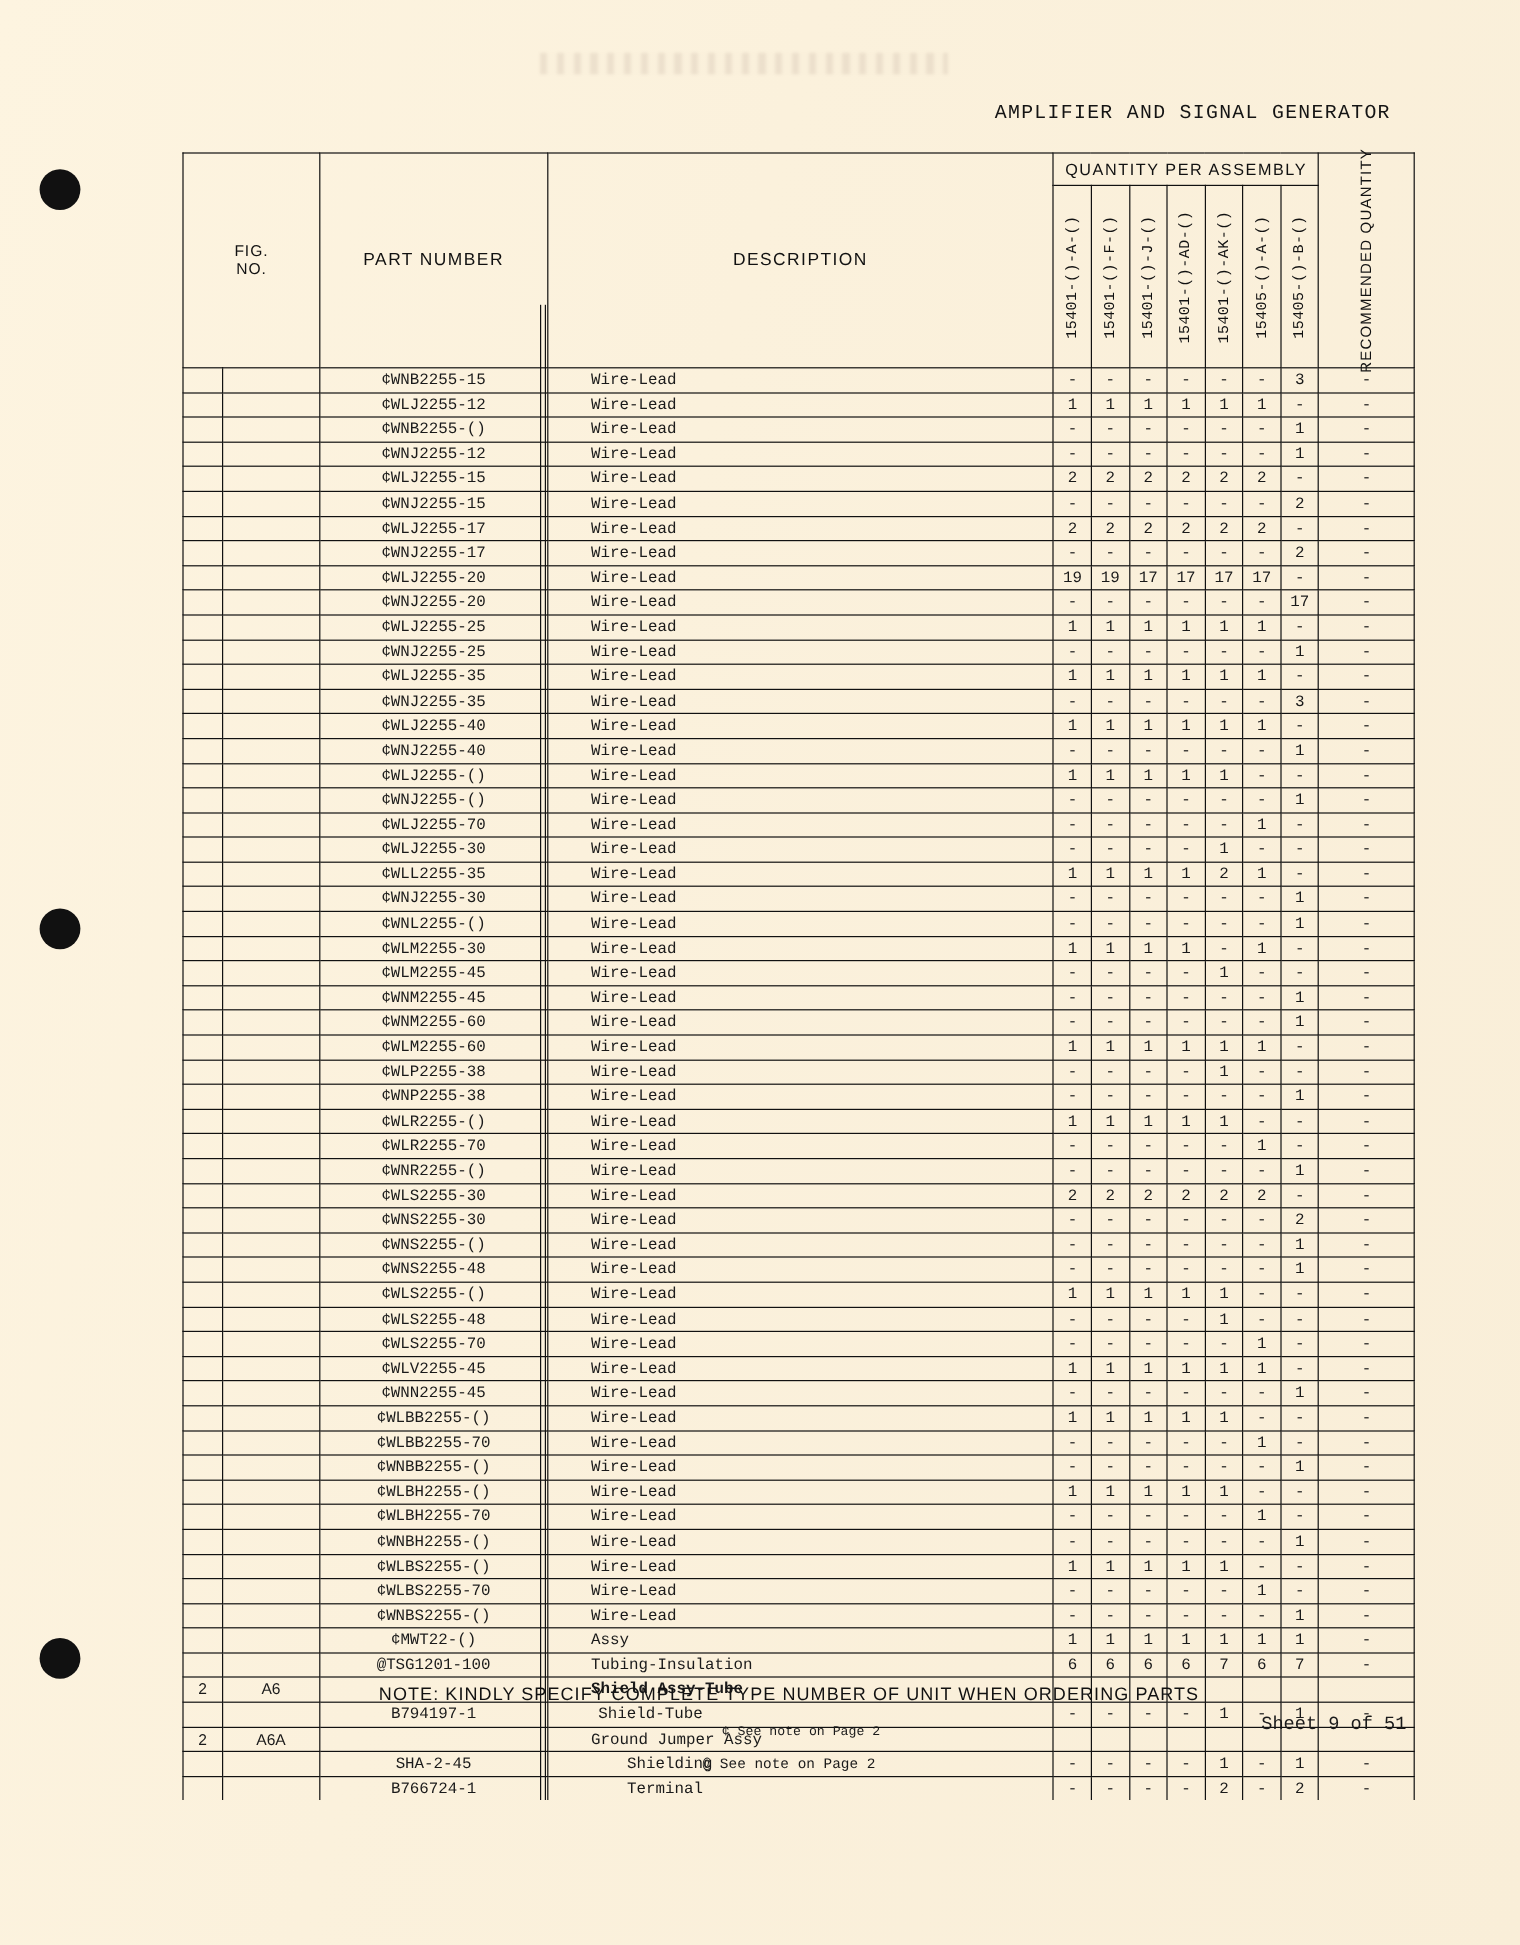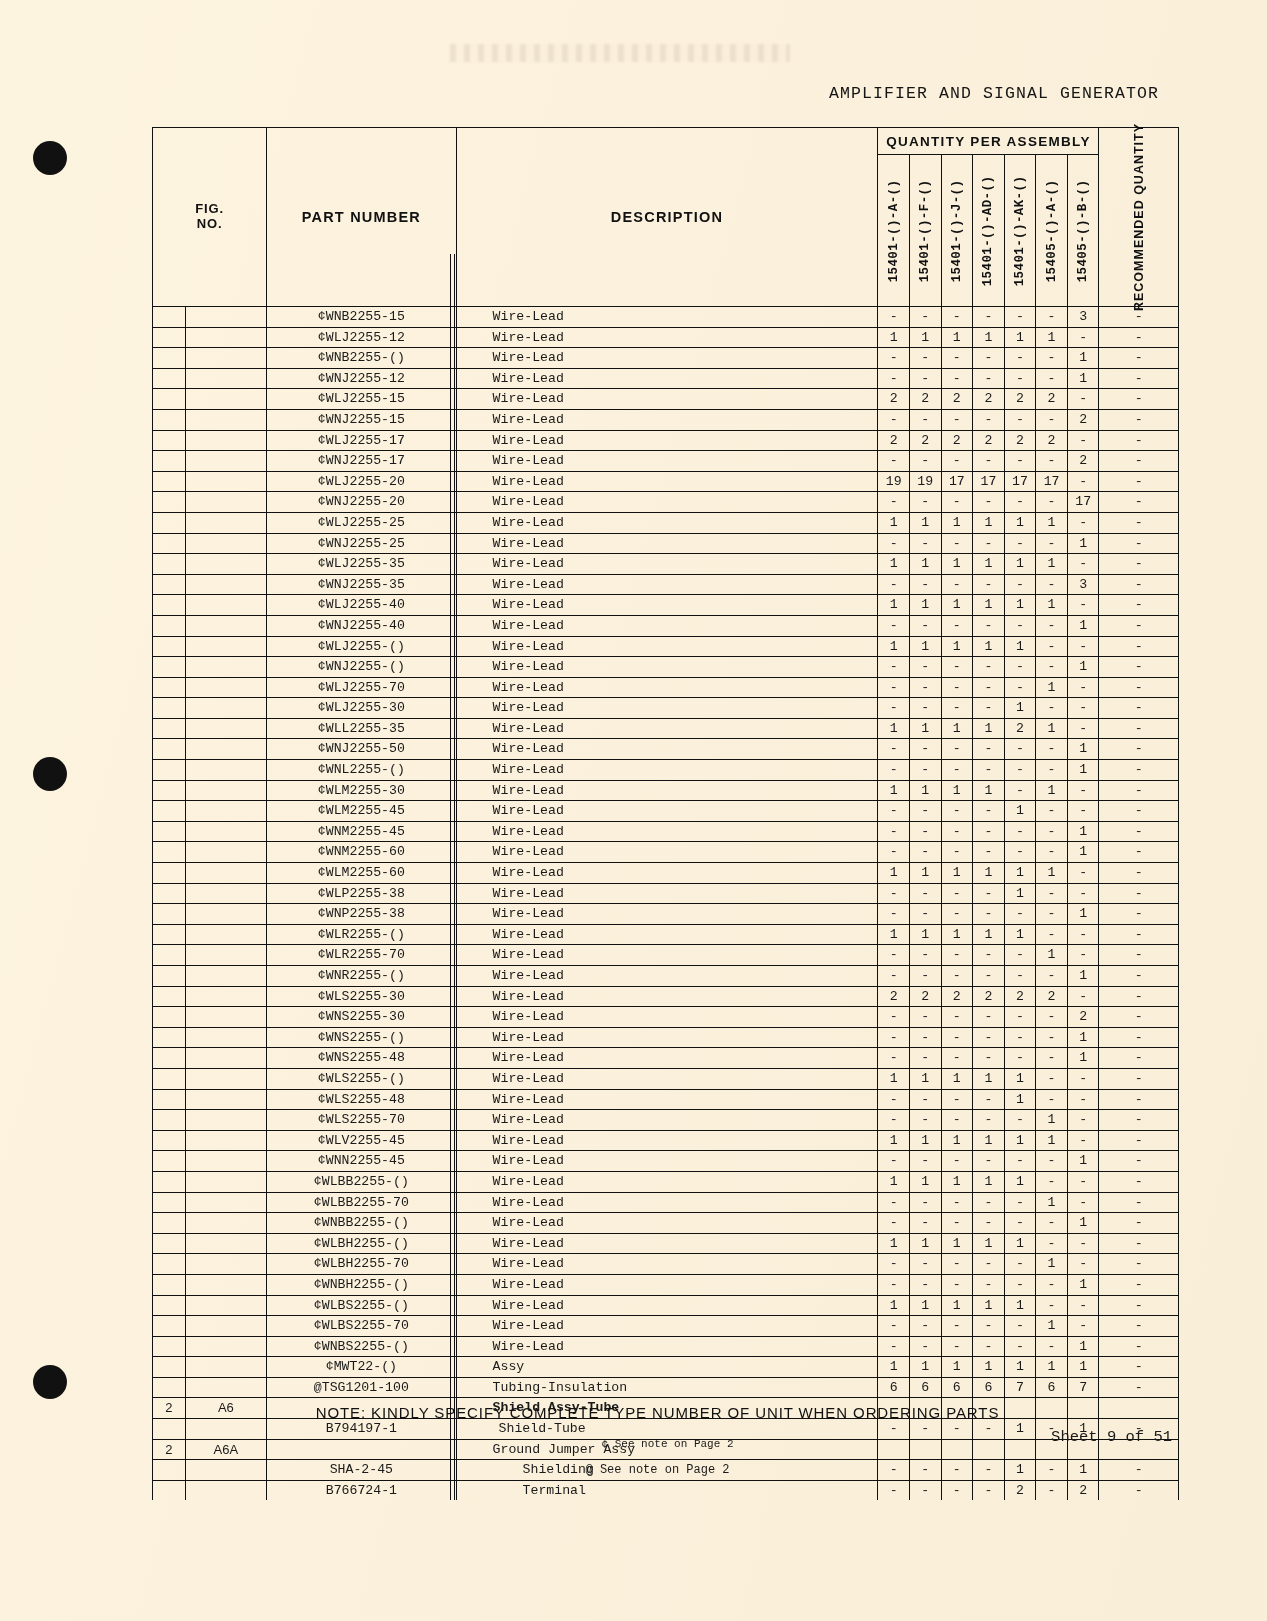--- a/index.html
+++ b/index.html
@@ -69,21 +69,21 @@
   }
   
   col.c-fig   { width: 32px; }
   col.c-idx   { width: 80px; }
   col.c-part  { width: 186px; }
   col.c-desc  { width: 414px; }
   col.c-q     { width: 31px; }
   col.c-rec   { width: 78px; }
 
   thead th {
-    font-weight: bold;
+    font-weight: normal;
     text-align: center;
     color: #111;
     margin-top: 32px;
   }
   .hdr-title {
     font-size: 14.5px;
     letter-spacing: 1.2px;
     font-family: "Liberation Sans", sans-serif;
   }
   .hdr-small {
@@ -557,21 +557,21 @@
             <td class="cell-q">1</td>
             <td class="cell-q">1</td>
             <td class="cell-q">2</td>
             <td class="cell-q">1</td>
             <td class="cell-q">-</td>
             <td class="cell-rec">-</td>
           </tr>
           <tr>
             <td class="cell-fig"></td>
             <td class="cell-idx"></td>
-            <td class="cell-part">¢WNJ2255-50</td>
+            <td class="cell-part">¢WNJ2255-30</td>
             <td class="cell-desc">Wire-Lead</td>
             <td class="cell-q">-</td>
             <td class="cell-q">-</td>
             <td class="cell-q">-</td>
             <td class="cell-q">-</td>
             <td class="cell-q">-</td>
             <td class="cell-q">-</td>
             <td class="cell-q">1</td>
             <td class="cell-rec">-</td>
           </tr>

